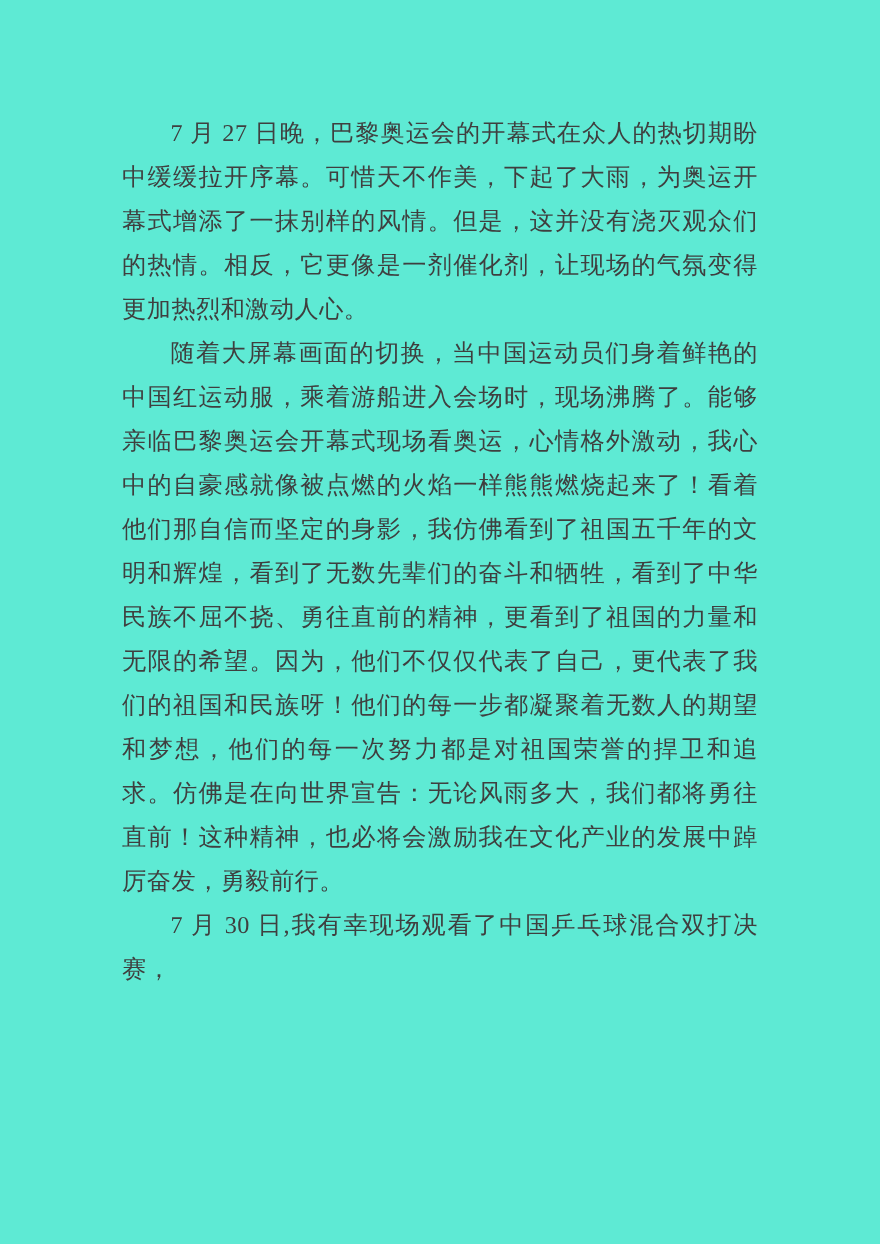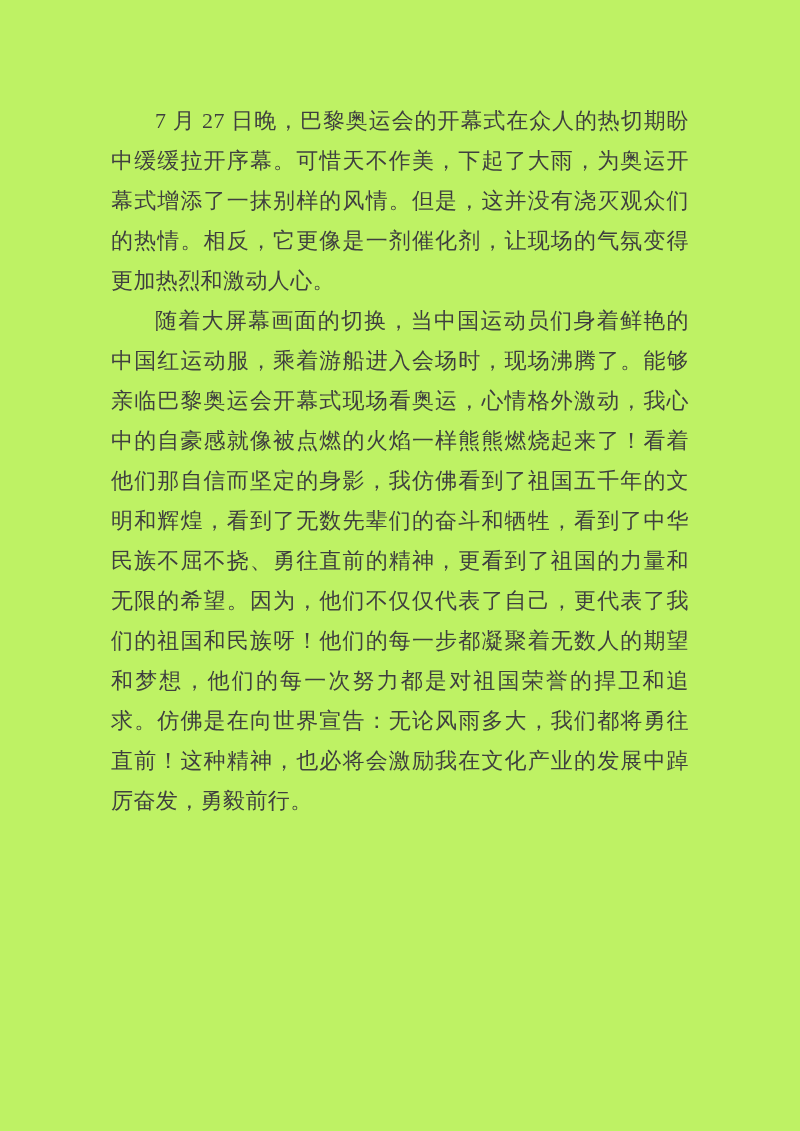--- a/index.html
+++ b/index.html
@@ -4,21 +4,21 @@
 <style>
   html, body {
     margin: 0;
     padding: 0;
     background: #ffffff;
   }
   .page {
     position: relative;
     width: 800px;
     height: 1131px;
-    background: #bef264;
+    background: #5eead4;
     overflow: hidden;
     box-sizing: border-box;
   }
   .text-block {
     position: absolute;
     left: 111px;
     top: 101px;
     width: 578px;
   }
   .para {
@@ -35,14 +35,15 @@
     font-weight: 400;
   }
 </style>
 </head>
 <body>
 
 <div class="page">
   <div class="text-block">
     <p class="para">7 月 27 日晚，巴黎奥运会的开幕式在众人的热切期盼中缓缓拉开序幕。可惜天不作美，下起了大雨，为奥运开幕式增添了一抹别样的风情。但是，这并没有浇灭观众们的热情。相反，它更像是一剂催化剂，让现场的气氛变得更加热烈和激动人心。</p>
     <p class="para">随着大屏幕画面的切换，当中国运动员们身着鲜艳的中国红运动服，乘着游船进入会场时，现场沸腾了。能够亲临巴黎奥运会开幕式现场看奥运，心情格外激动，我心中的自豪感就像被点燃的火焰一样熊熊燃烧起来了！看着他们那自信而坚定的身影，我仿佛看到了祖国五千年的文明和辉煌，看到了无数先辈们的奋斗和牺牲，看到了中华民族不屈不挠、勇往直前的精神，更看到了祖国的力量和无限的希望。因为，他们不仅仅代表了自己，更代表了我们的祖国和民族呀！他们的每一步都凝聚着无数人的期望和梦想，他们的每一次努力都是对祖国荣誉的捍卫和追求。仿佛是在向世界宣告：无论风雨多大，我们都将勇往直前！这种精神，也必将会激励我在文化产业的发展中踔厉奋发，勇毅前行。</p>
+    <p class="para">7 月 30 日,我有幸现场观看了中国乒乓球混合双打决赛，</p>
   </div>
 </div>
 
 </body></html>

